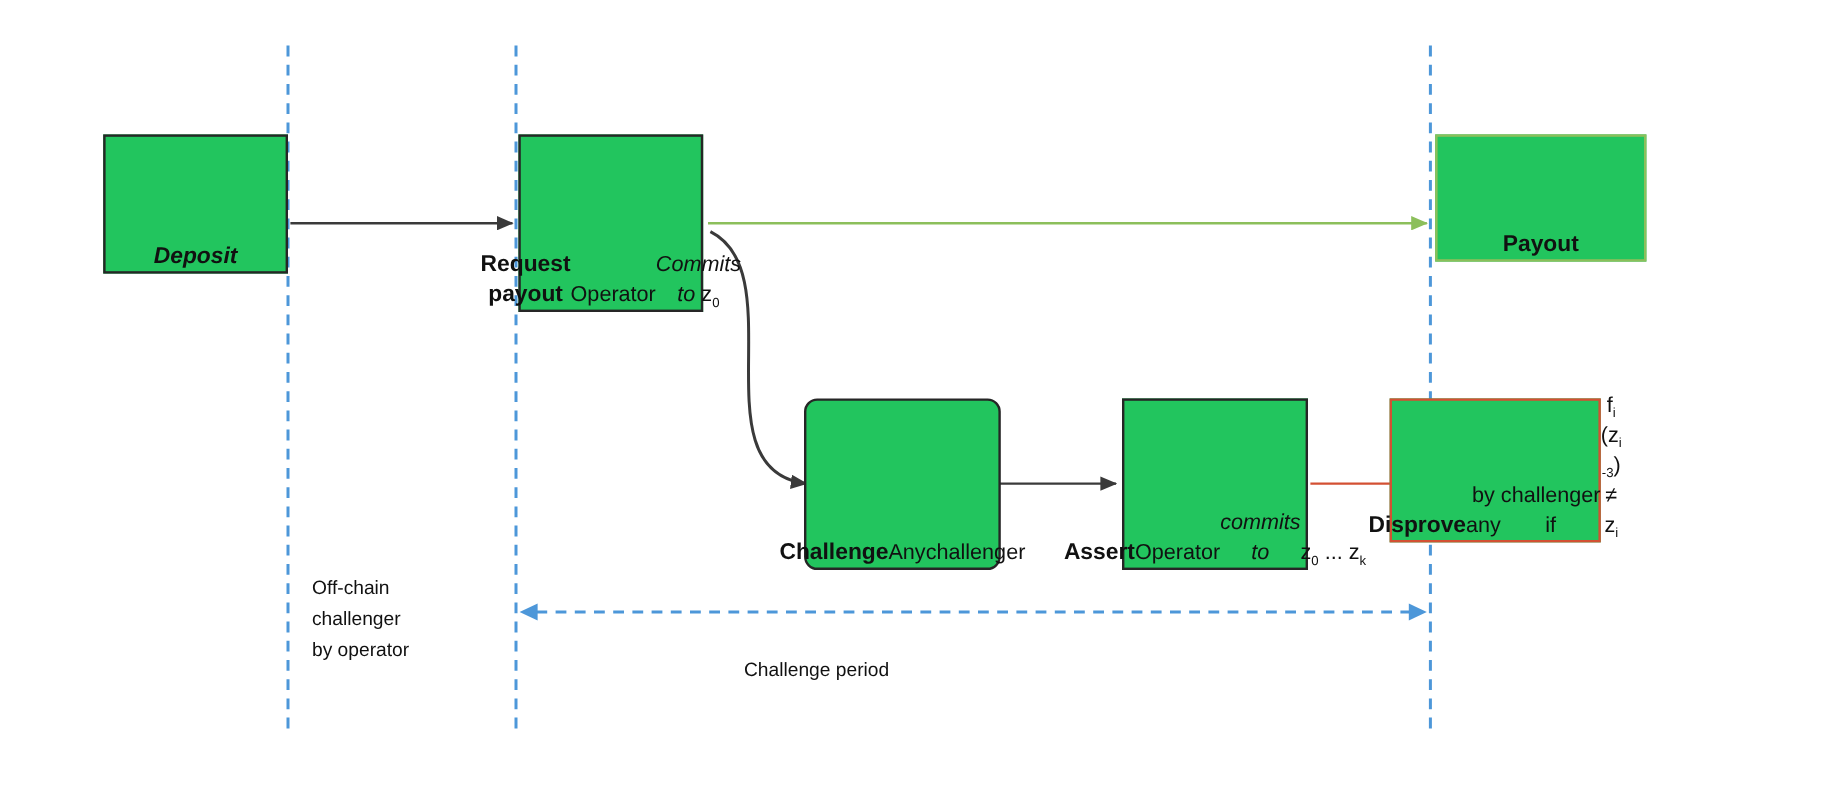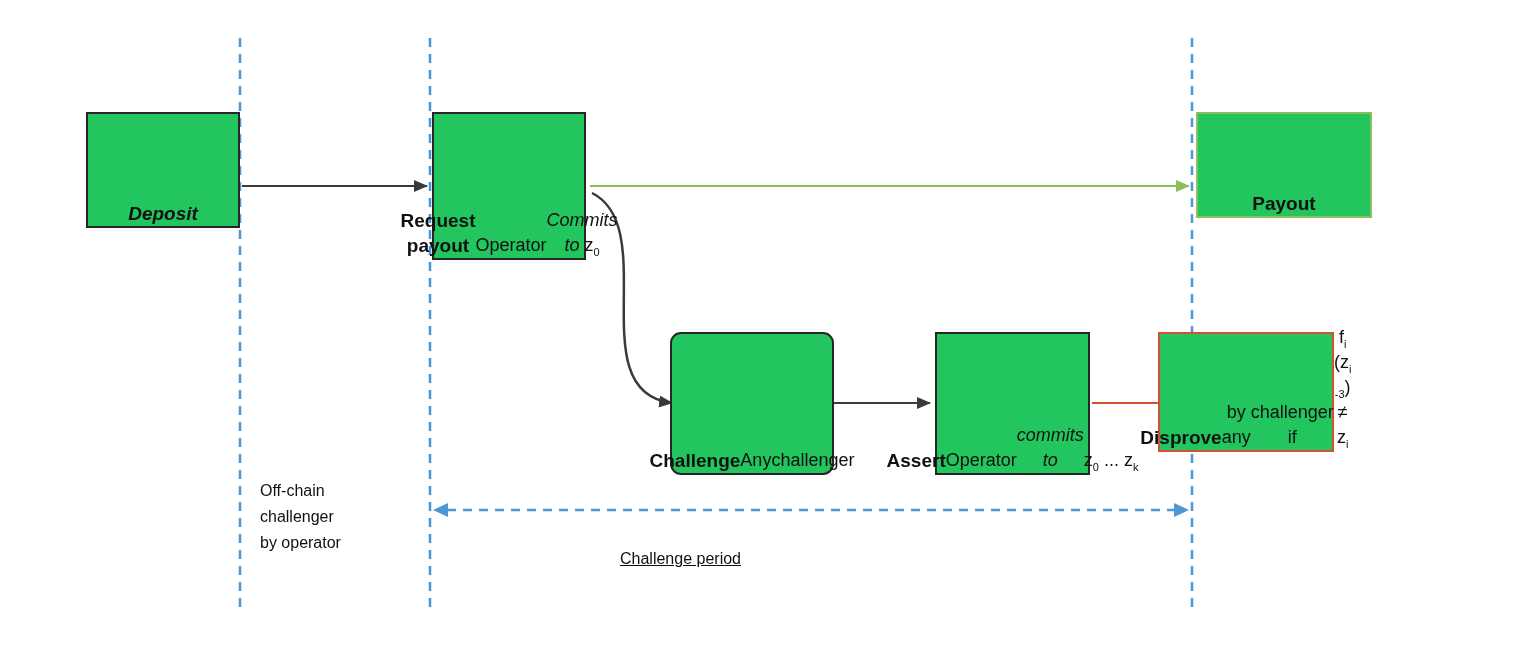--- a/index.html
+++ b/index.html
@@ -103,15 +103,15 @@
       <span>z</span><sub>i</sub>
     </div>
   </div>
 
   <div class="label" style="left:260px;top:478px;width:150px;">
     <div>Off-chain</div>
     <div>challenger</div>
     <div>by operator</div>
   </div>
 
-  <div class="label" style="left:620px;top:546px;width:340px;text-decoration:underline;">Challenge period</div>
+  <div class="label" style="left:620px;top:546px;width:340px;">Challenge period</div>
 
 </div>
 
 </body></html>

